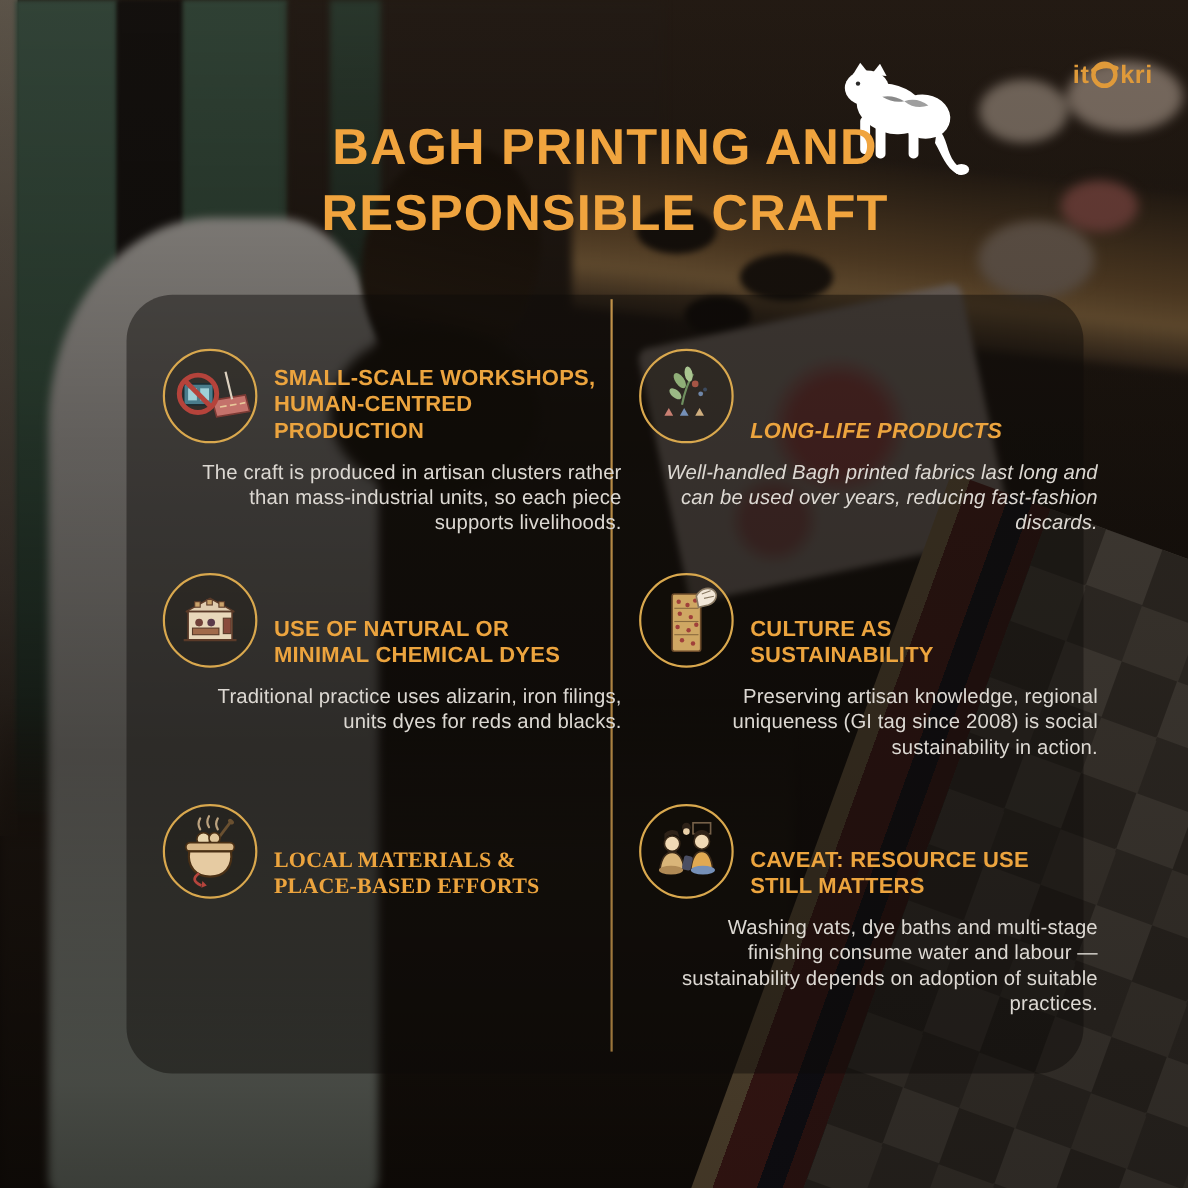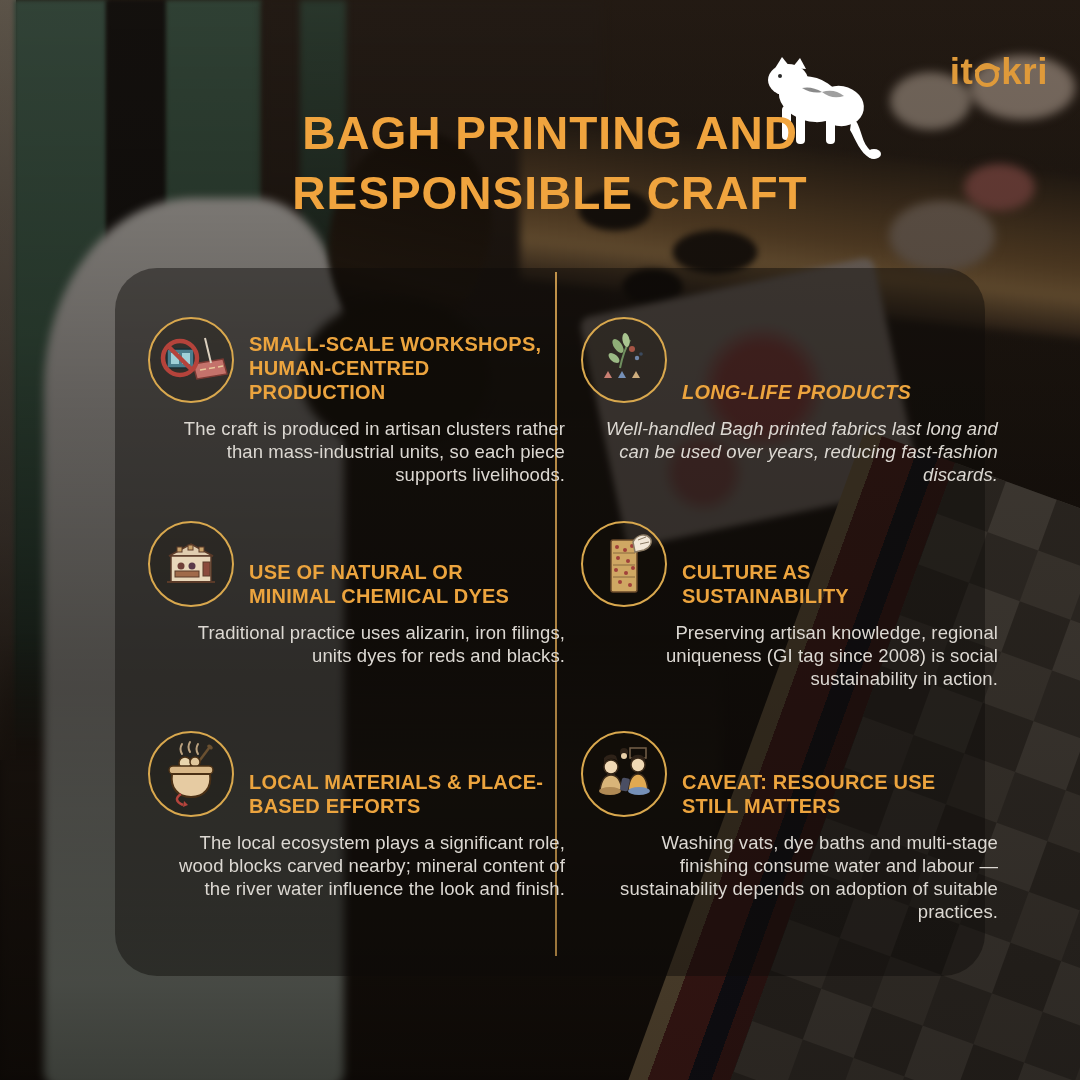--- a/index.html
+++ b/index.html
@@ -68,21 +68,21 @@
   
   .panel{left:115px;top:268px;width:870px;height:708px;border-radius:42px;
     background:rgba(14,11,9,.46);}
 
   
   .title{left:115px;top:104px;width:870px;text-align:center;
     font-size:46px;font-weight:bold;letter-spacing:1px;line-height:1.30;
     color:#F0A43E;text-transform:uppercase;z-index:6;}
   .tiger{left:752px;top:54px;z-index:5;}
   .logo{right:32px;top:48px;z-index:7;display:flex;align-items:center;
-    color:#DF9A3A;font-size:37px;font-weight:bold;letter-spacing:.5px;}
+    color:#DF9A3A;font-size:23px;font-weight:bold;letter-spacing:.5px;}
   .logo .o-icon{margin:6px 1px 0 1px;display:inline-block;}
   .divider{left:555px;top:272px;width:2px;height:684px;z-index:6;
     background:linear-gradient(180deg,rgba(201,152,76,.95),rgba(201,152,76,.75));}
 
   .item{position:absolute;width:402px;z-index:6;}
   .item-head{display:flex;align-items:flex-end;}
   .icon-wrap{flex:0 0 88px;width:88px;height:88px;}
   .item-title{margin:8px 0 0 14px;width:300px;
     font-size:20px;font-weight:bold;line-height:1.2;letter-spacing:.2px;color:#ECA43E;}
   .item-body{margin:14px 0 0 18px;width:400px;
@@ -245,21 +245,21 @@
           </g>
           <path d="M53,22 C57,14 66,13 70,18 C73,22 70,28 64,30 L55,32 Z" fill="#f2e7d8" stroke="#8a7a64" stroke-width="1.5"></path>
           <path d="M58,20 l8,-3 M60,24 l9,-2" stroke="#8a7a64" stroke-width="1" fill="none"></path>
         </svg>
       </span>
       <h3 class="item-title">CULTURE AS SUSTAINABILITY</h3>
     </div>
     <p class="item-body">Preserving artisan knowledge, regional uniqueness (GI tag since 2008) is social sustainability in action.</p>
   </div>
 
-  <div class="item" style="left:147px;top:730px;">
+  <div class="item" style="left:147px;top:730px;font-family:Liberation Serif, serif;">
     <div class="item-head">
       <span class="icon-wrap">
         <svg width="88" height="88" viewBox="0 0 88 88">
           <circle cx="44" cy="44" r="42" fill="rgba(20,14,8,.25)" stroke="#D9A84E" stroke-width="2"></circle>
           <g stroke="#bba27f" stroke-width="2" fill="none" stroke-linecap="round">
             <path d="M35,14 q-3,5 0,10"></path>
               <path d="M43,12 q-3,5 0,10"></path>
               <path d="M51,14 q-3,5 0,10"></path>
           </g>
           <line x1="62" y1="18" x2="50" y2="34" stroke="#6a5030" stroke-width="2.5"></line>
@@ -267,21 +267,20 @@
           <circle cx="38" cy="33" r="6" fill="#e9d6ae" stroke="#4a3015" stroke-width="1.5"></circle>
           <circle cx="48" cy="32" r="5" fill="#e0c79c" stroke="#4a3015" stroke-width="1.5"></circle>
           <rect x="22" y="36" width="44" height="8" rx="4" fill="#d9b888" stroke="#4a3015" stroke-width="1.5"></rect>
           <path d="M25,44 C23,58 31,67 44,67 C57,67 65,58 63,44 Z" fill="#e6cba2" stroke="#4a3015" stroke-width="2"></path>
           <path d="M34,64 q-9,6 2,11" stroke="#b5443c" stroke-width="2.5" fill="none"></path>
           <path d="M36,77 l5,-2 l-4,-4 Z" fill="#b5443c"></path>
         </svg>
       </span>
       <h3 class="item-title">LOCAL MATERIALS &amp; PLACE-BASED EFFORTS</h3>
     </div>
-    <p class="item-body">The local ecosystem plays a significant role, wood blocks carved nearby; mineral content of the river water influence the look and finish.</p>
   </div>
 
   <div class="item" style="left:580px;top:730px;">
     <div class="item-head">
       <span class="icon-wrap">
         <svg width="88" height="88" viewBox="0 0 88 88">
           <circle cx="44" cy="44" r="42" fill="rgba(20,14,8,.25)" stroke="#D9A84E" stroke-width="2"></circle>
           <rect x="50" y="18" width="16" height="10" fill="none" stroke="#756048" stroke-width="1.5"></rect>
           <circle cx="44" cy="22" r="4" fill="#2e2218"></circle>
           <circle cx="44" cy="26" r="3" fill="#e8cfa8"></circle>

